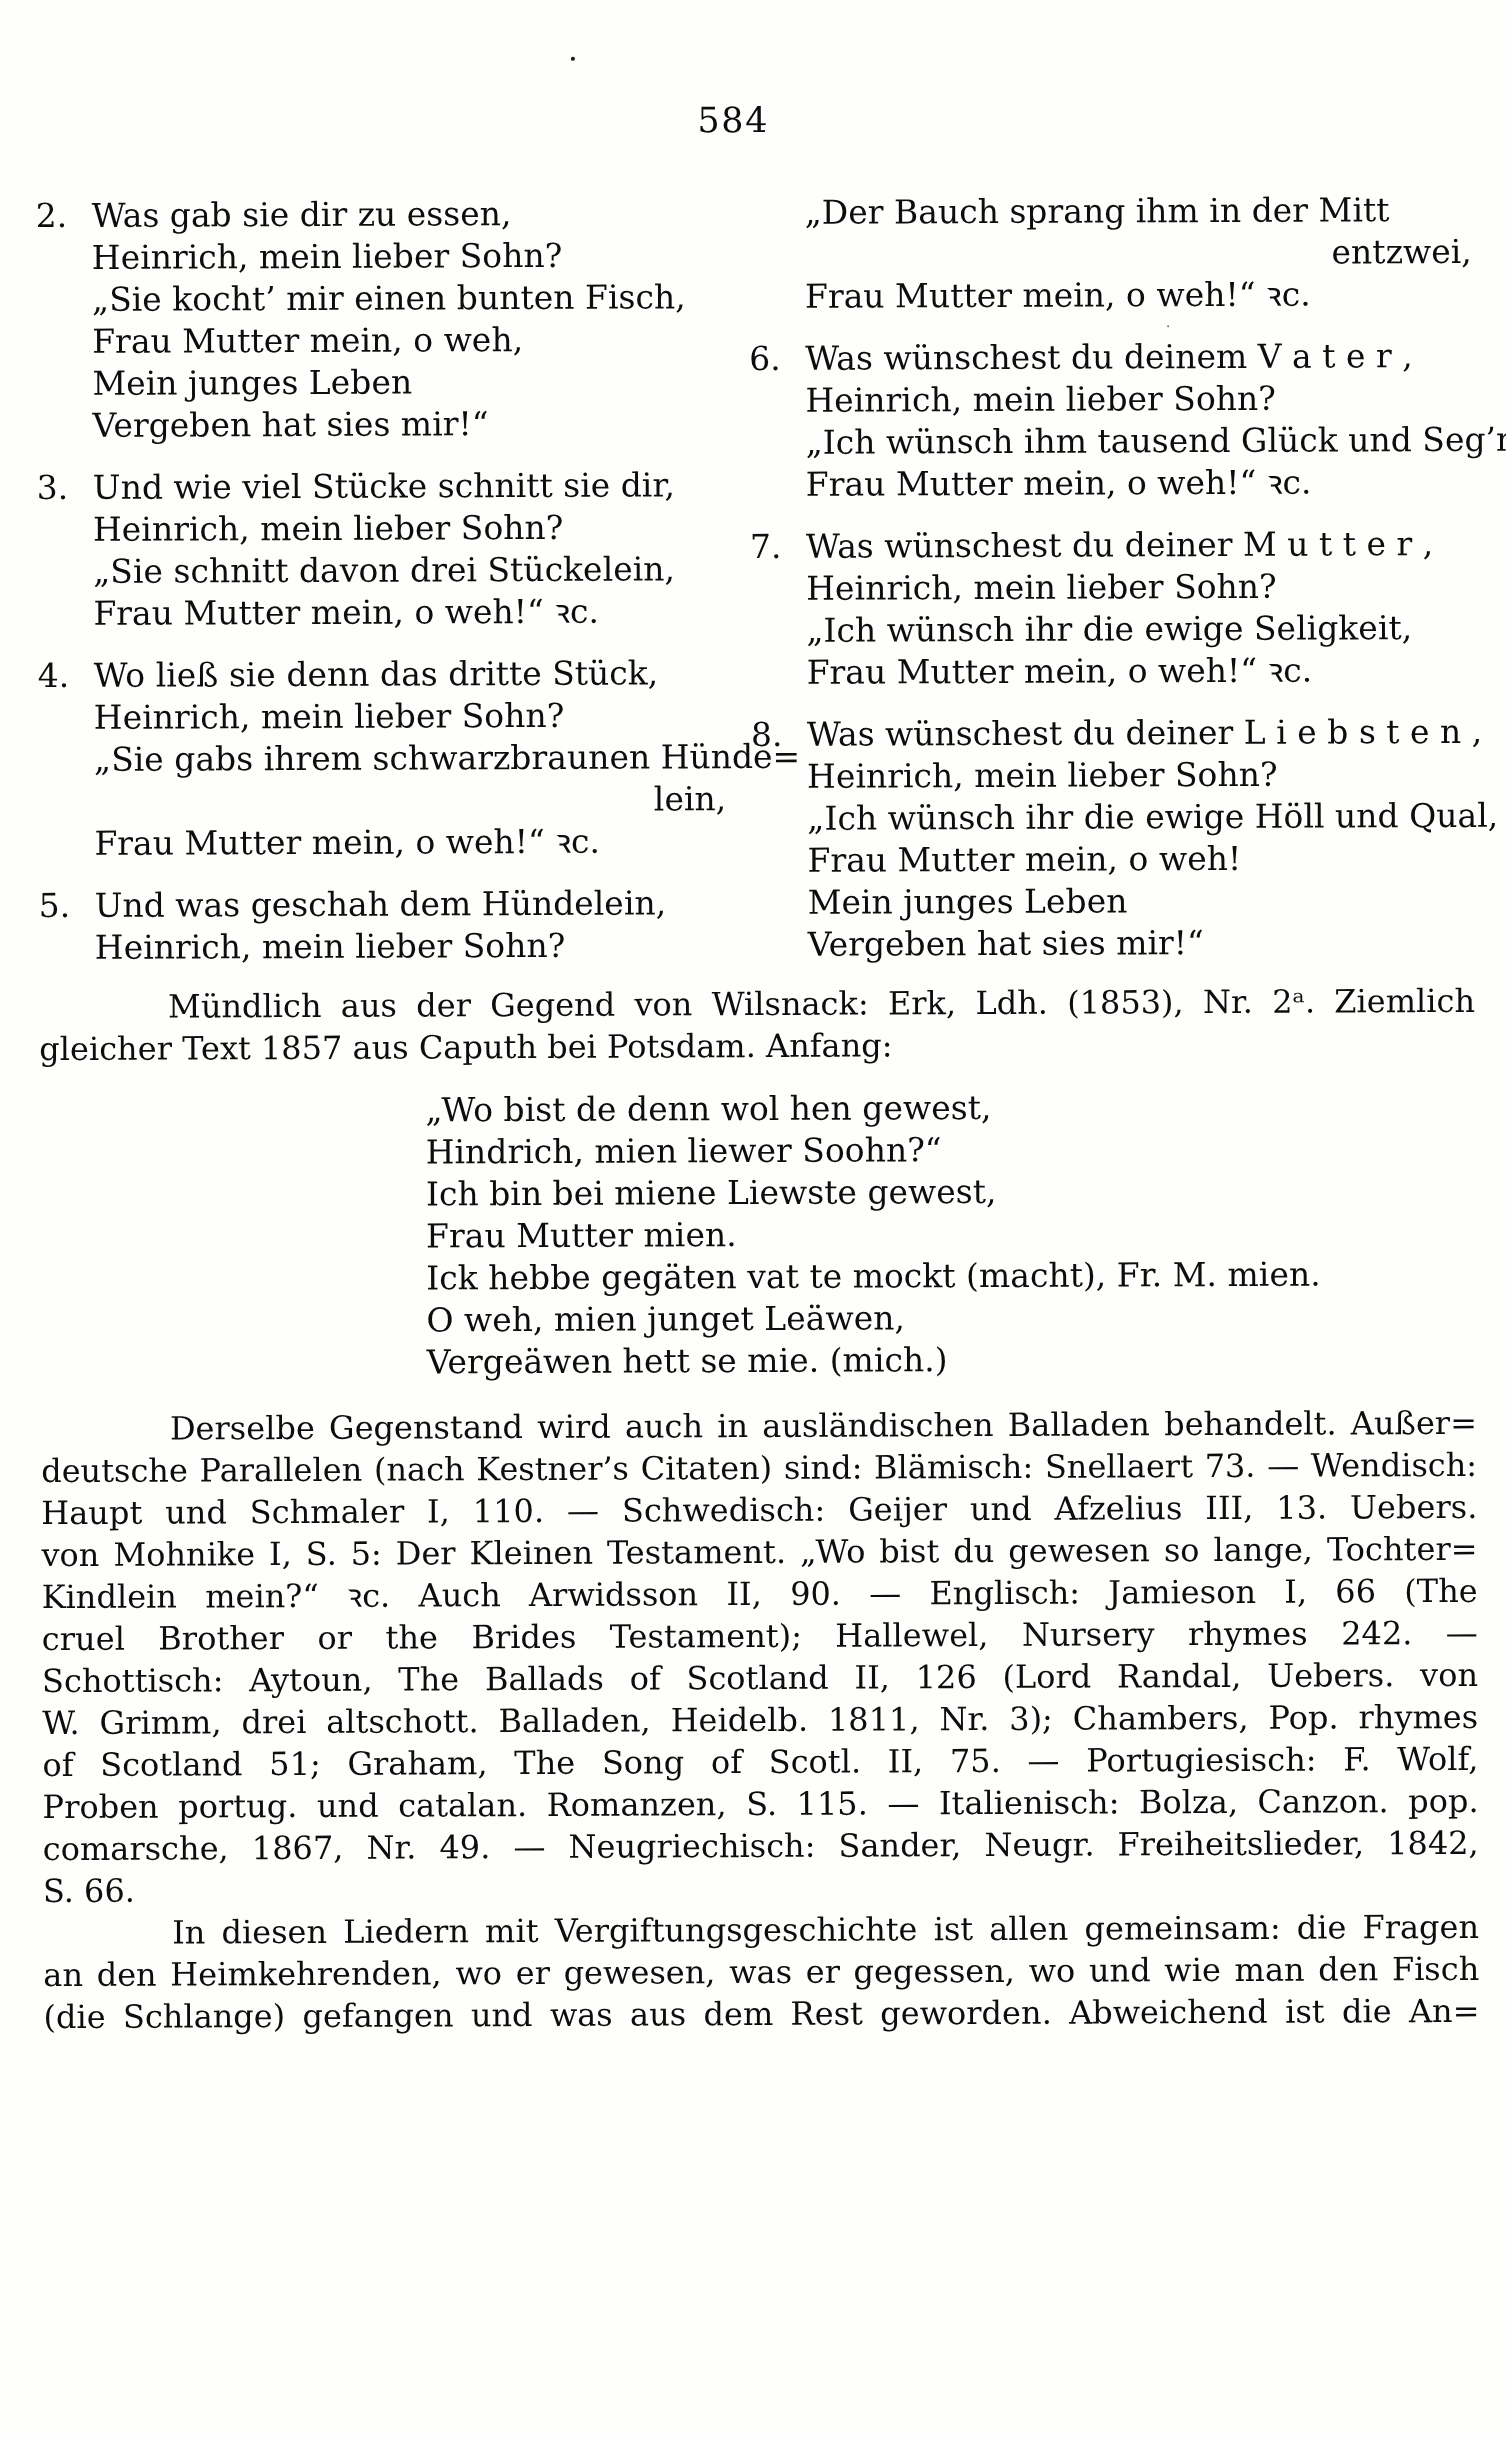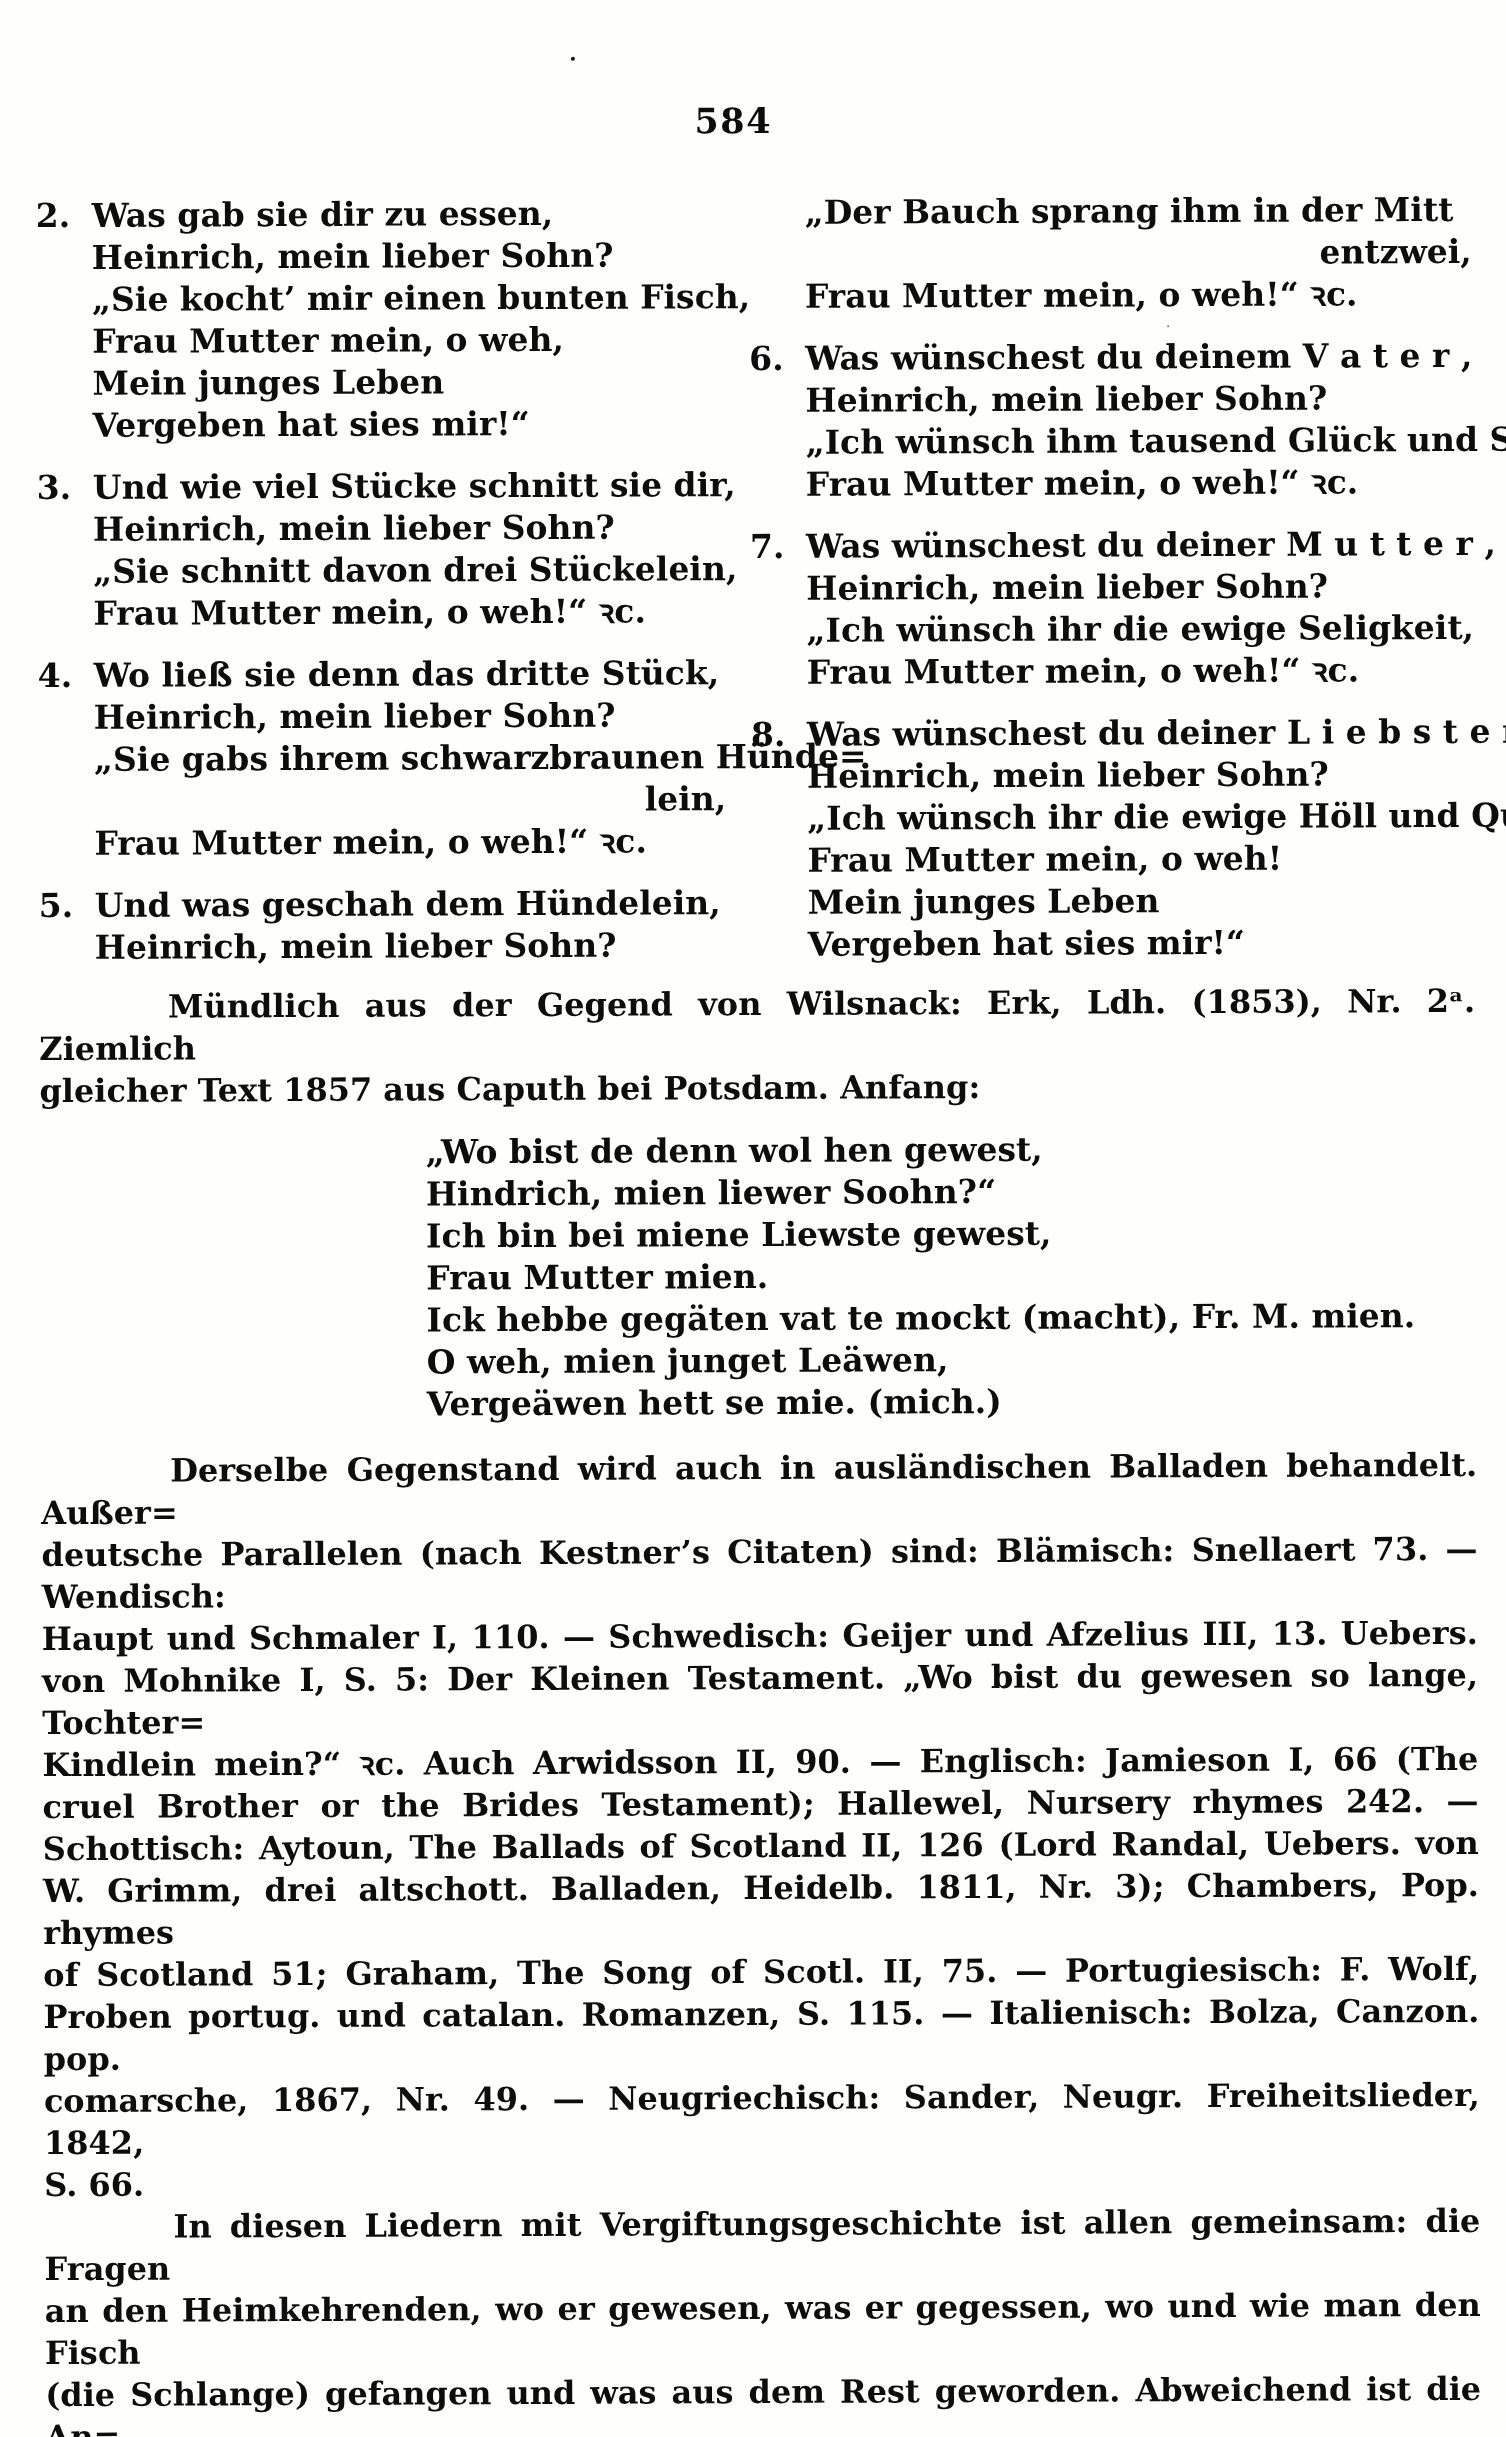--- a/index.html
+++ b/index.html
@@ -3,21 +3,21 @@
 <meta charset="utf-8">
 <style>
   html,body{margin:0;padding:0;background:#e8e8e4;}
   .page{
     position:relative;
     width:1506px;height:2438px;
     margin:0 auto;
     background:#fefefc;
     color:#0d0d0d;
     font-family:"DejaVu Serif","Liberation Serif",serif;
-    font-weight:700;
+    font-weight:400;
     overflow:hidden;
   }
   .scan{position:absolute;inset:0;transform:rotate(-0.25deg);transform-origin:50% 50%;}
   .page-number{
     position:absolute;top:100px;left:0;width:1476px;
     text-align:center;font-size:35px;letter-spacing:1.5px;
   }
   
   .col{position:absolute;top:192px;}
   .col-left{left:40px;width:688px;}

